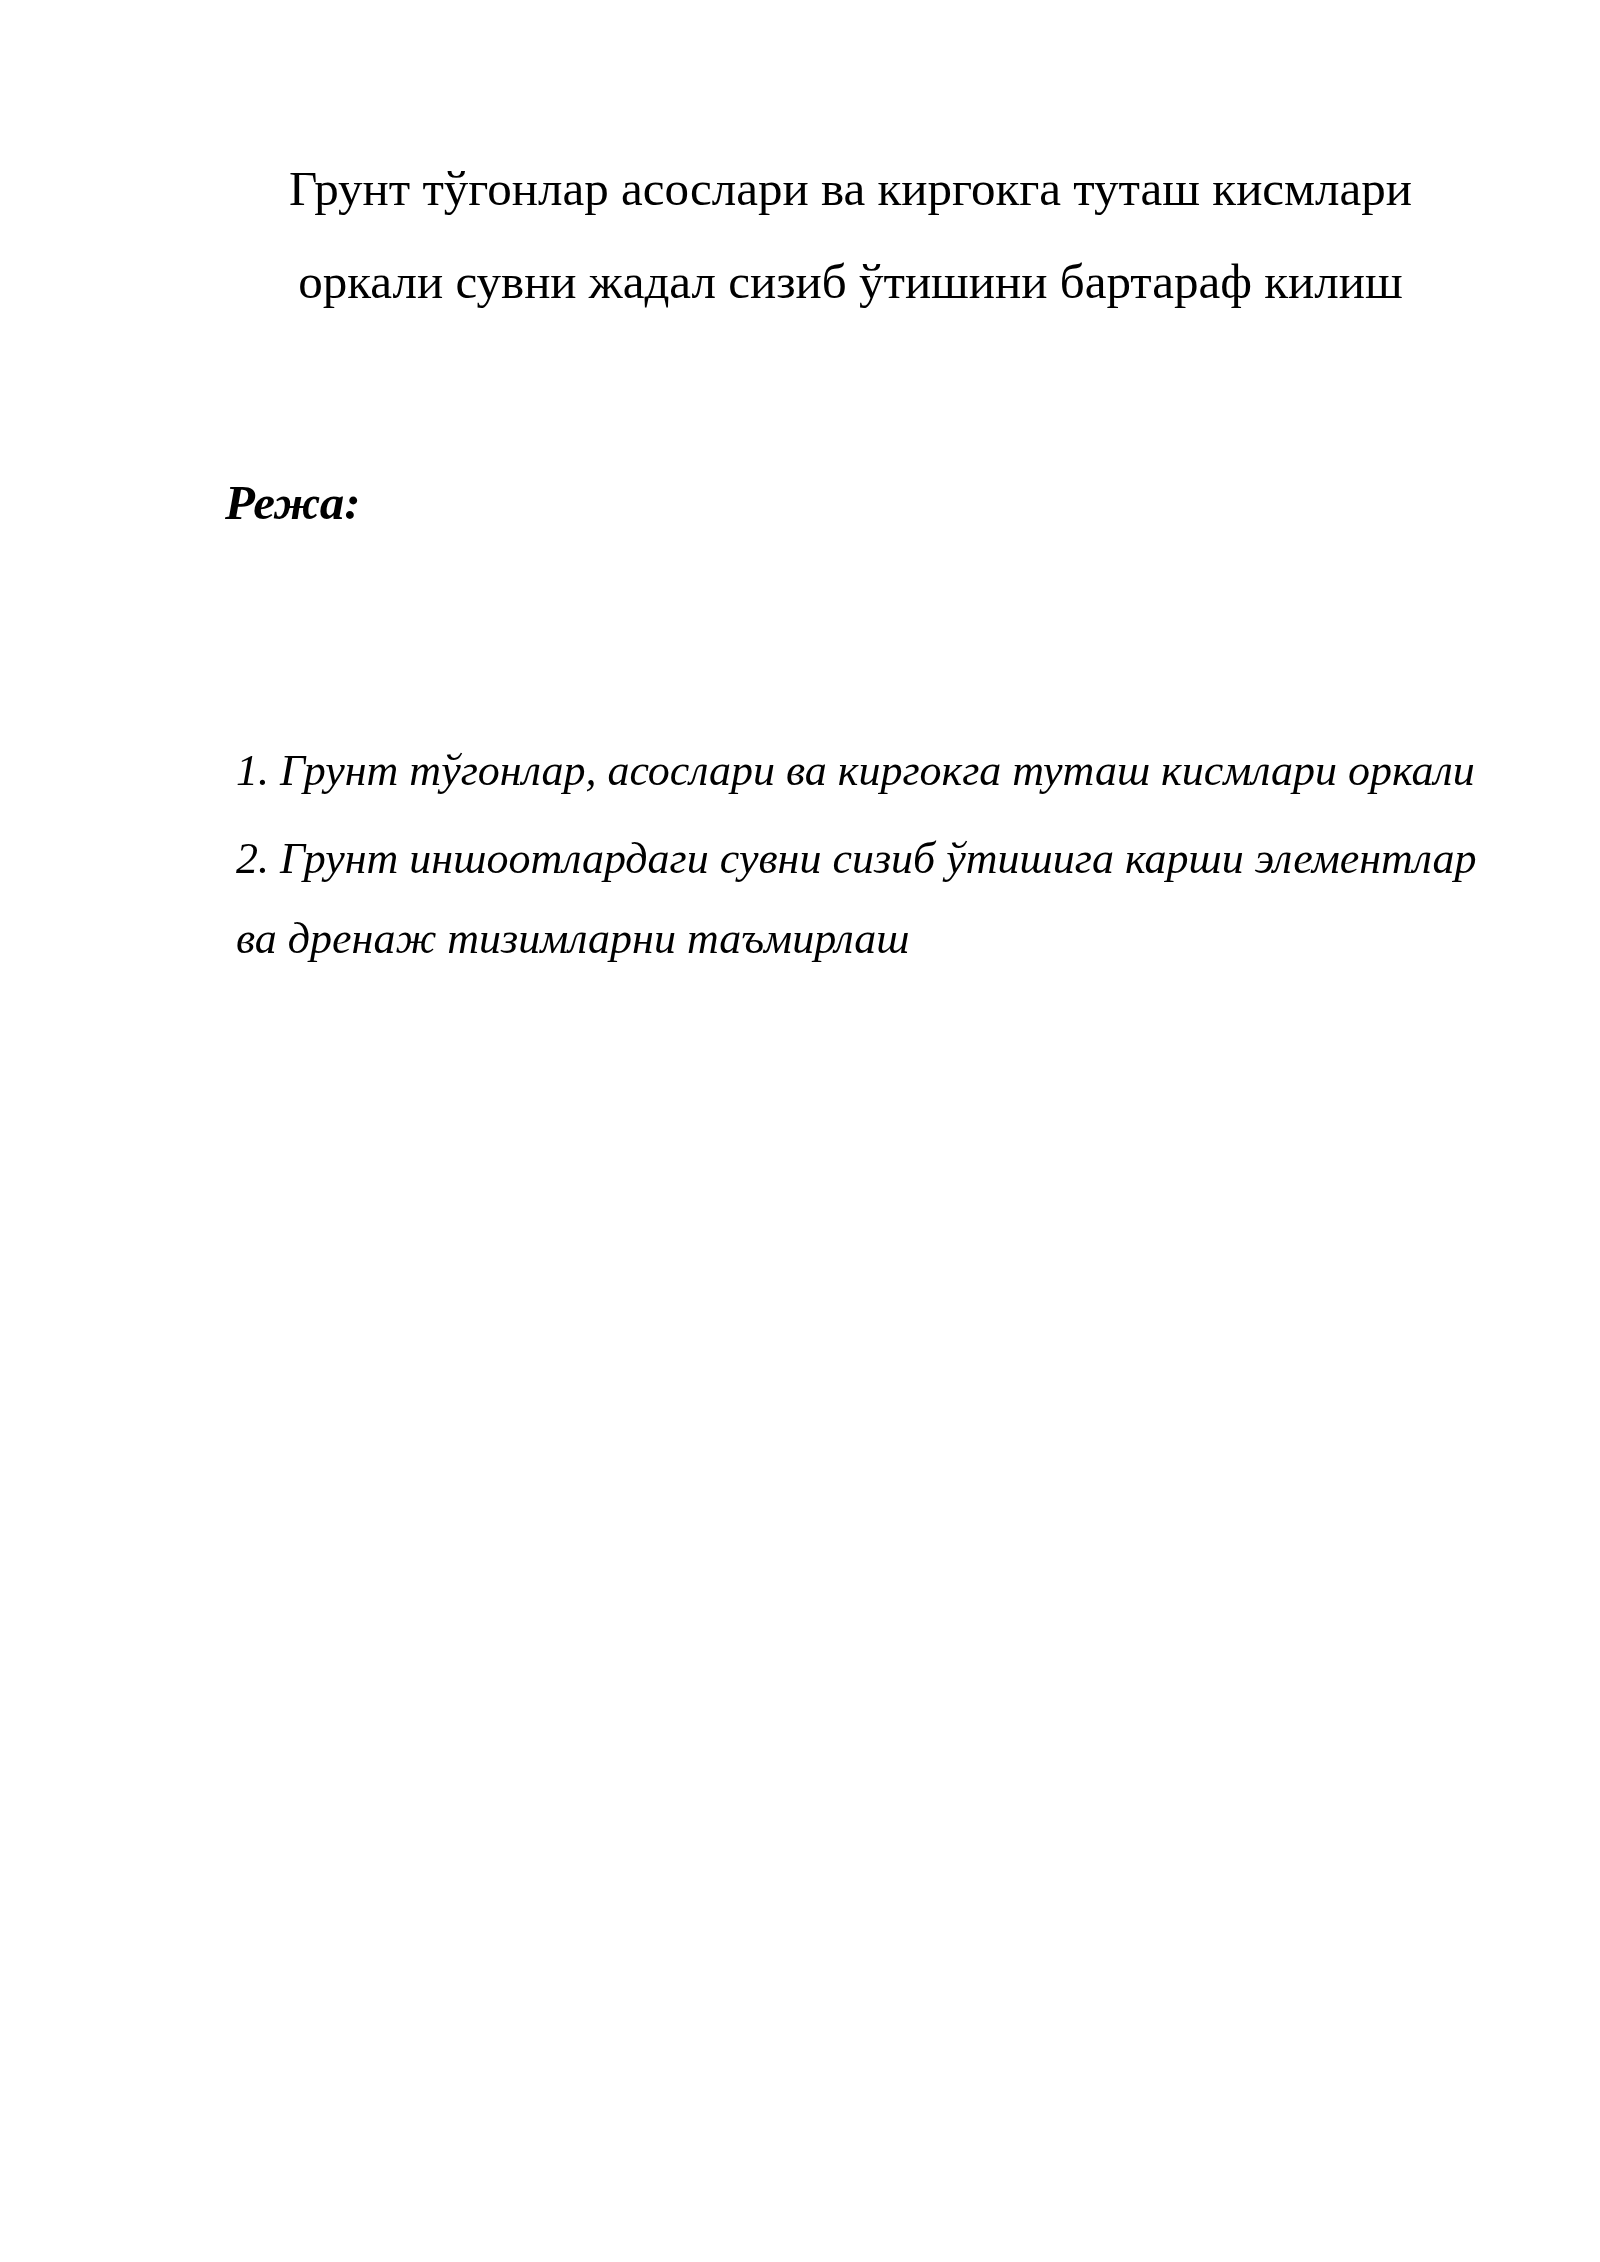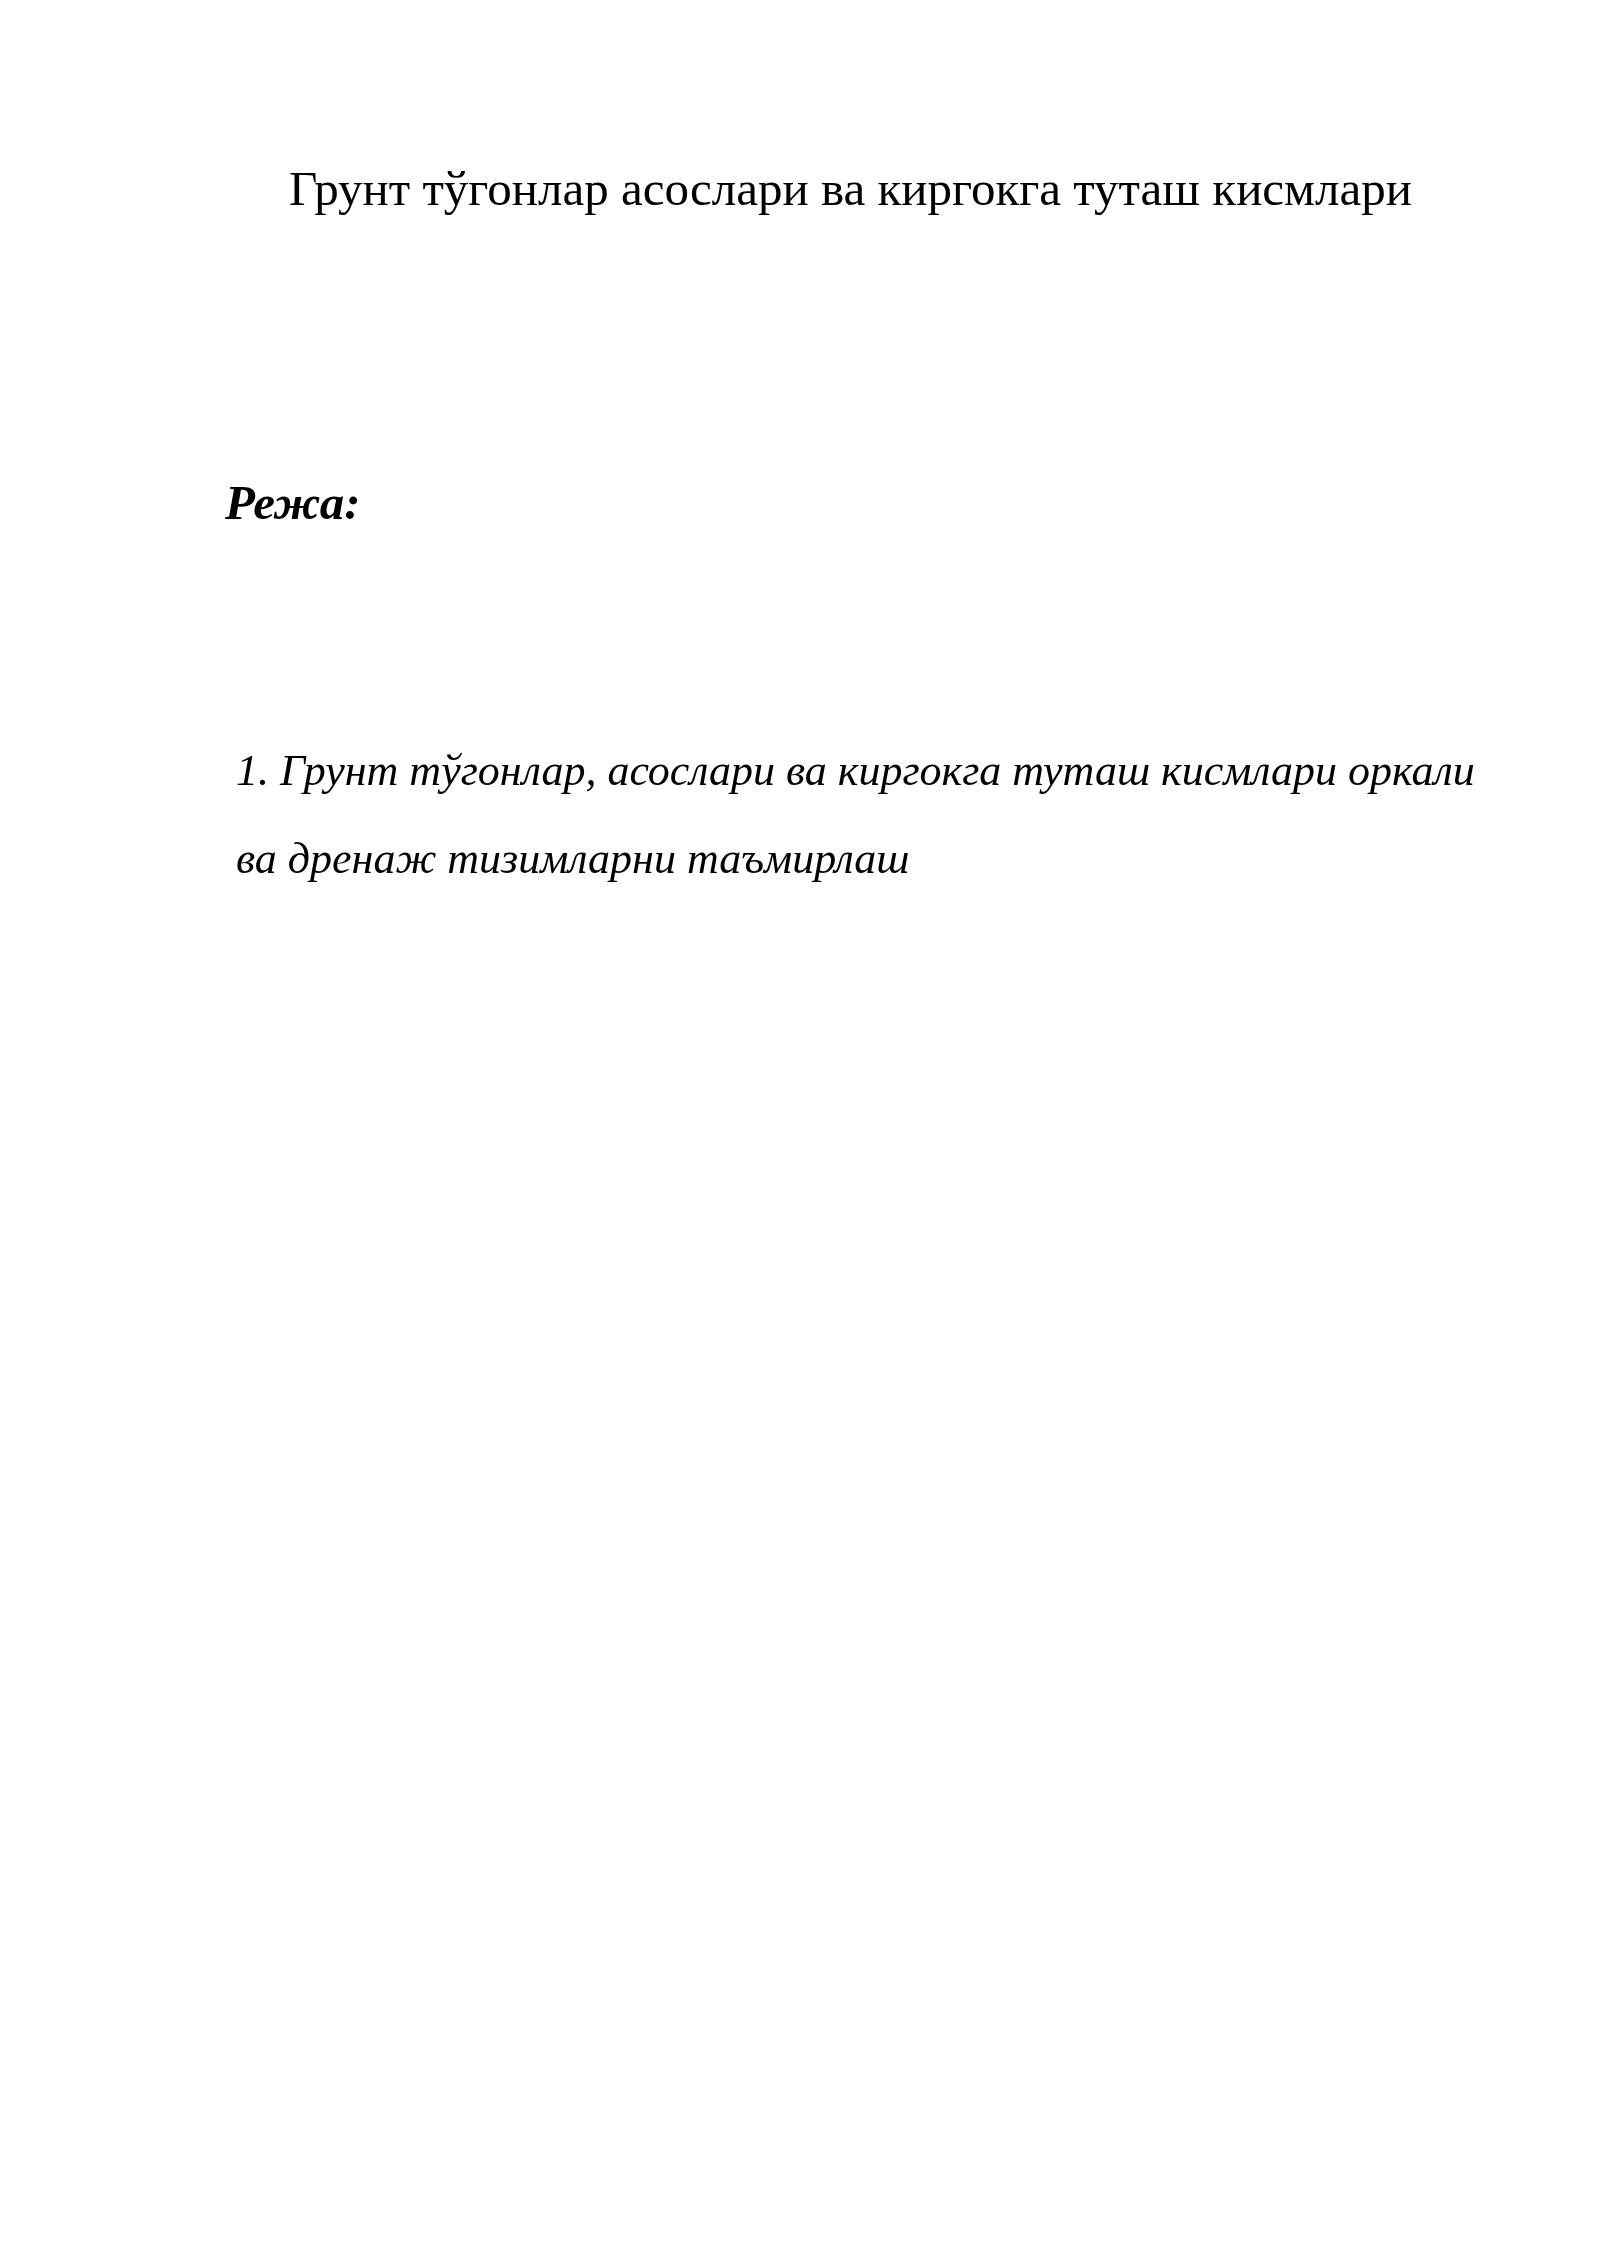--- a/index.html
+++ b/index.html
@@ -67,31 +67,35 @@
     margin-right: 11px;
   }
 </style>
 </head>
 <body>
 
 <div class="page">
 
   <h1 class="doc-title">
     <span class="title-line">Грунт тўгонлар асослари ва киргокга туташ кисмлари</span>
+    <span class="title-line">оркали сувни жадал сизиб ўтишини бартараф килиш</span>
   </h1>
 
   <h2 class="plan-heading">Режа:</h2>
 
   <ol class="plan-list">
 
     <li class="plan-item">
       <div class="item-line">
         <span class="item-number">1.</span><span>Грунт тўгонлар, асослари ва киргокга туташ кисмлари оркали</span>
       </div>
     </li>
 
     <li class="plan-item">
+      <div class="item-line">
+        <span class="item-number">2.</span><span>Грунт иншоотлардаги сувни сизиб ўтишига карши элементлар</span>
+      </div>
       <div class="item-line">ва дренаж тизимларни таъмирлаш</div>
     </li>
 
   </ol>
 
 </div>
 
 </body></html>

